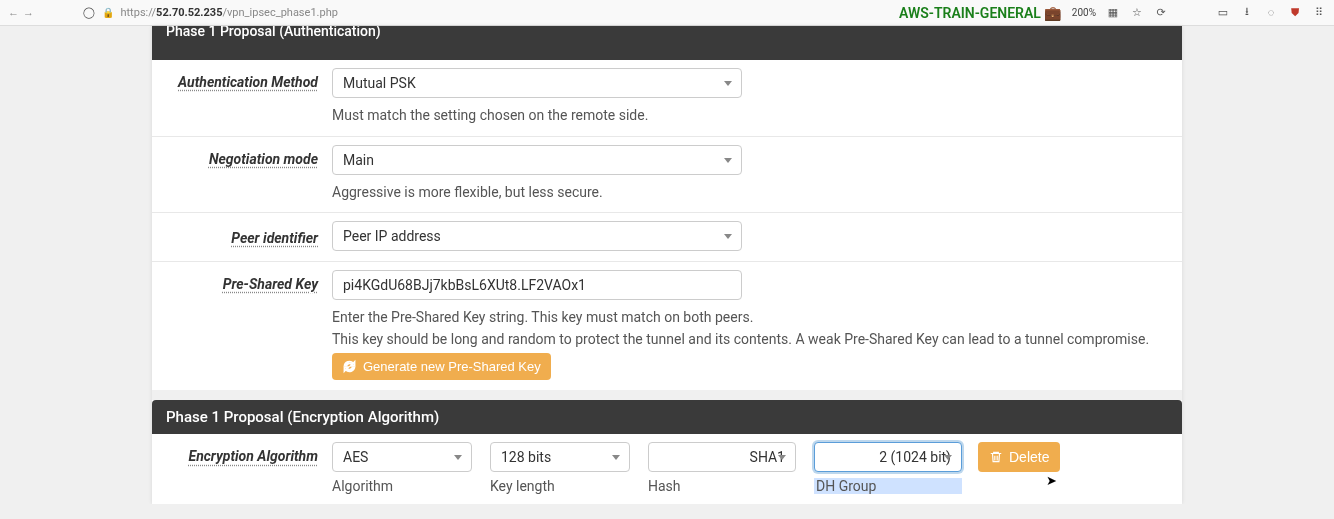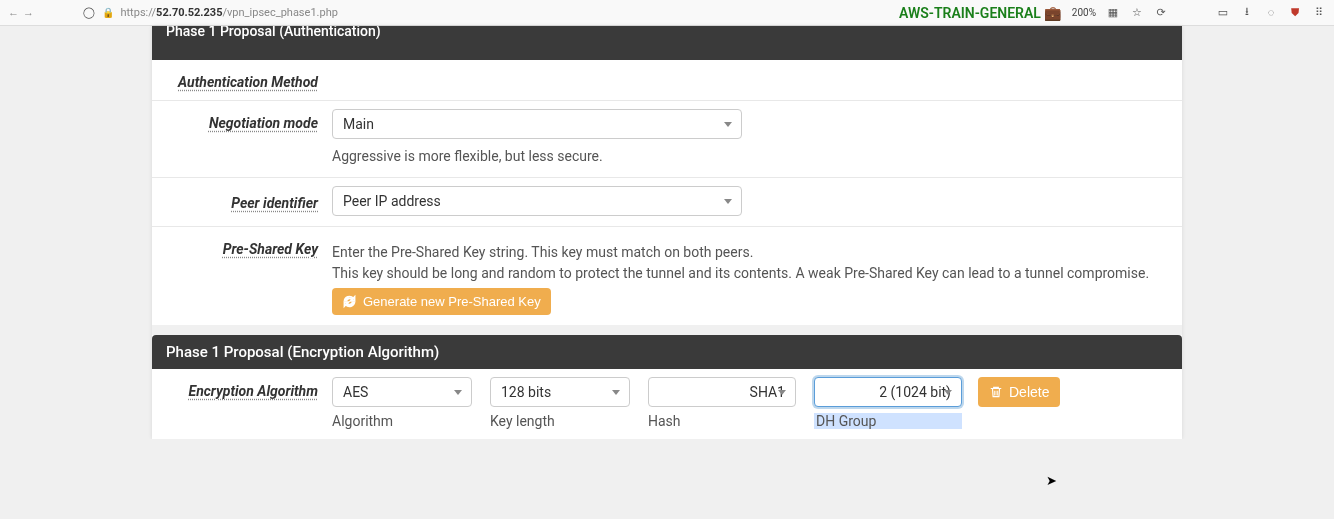--- a/index.html
+++ b/index.html
@@ -200,20 +200,26 @@
 <div class="page">
 
   <div class="section-header truncated">
     <span>Phase 1 Proposal (Authentication)</span>
   </div>
 
   <div class="form-row">
     <div class="label-col">
       <label>Authentication Method</label>
     </div>
+    <div class="field-col">
+      <div class="select-field">
+        <span>Mutual PSK</span>
+      </div>
+      <div class="help">Must match the setting chosen on the remote side.</div>
+    </div>
   </div>
 
   <div class="form-row">
     <div class="label-col">
       <label>Negotiation mode</label>
     </div>
     <div class="field-col">
       <div class="select-field">
         <span>Main</span>
       </div>
@@ -231,20 +237,23 @@
         <span>Peer IP address</span>
       </div>
     </div>
   </div>
 
   <div class="form-row no-border">
     <div class="label-col">
       <label>Pre-Shared Key</label>
     </div>
     <div class="field-col">
+      <div class="text-field">
+        <span>pi4KGdU68BJj7kbBsL6XUt8.LF2VAOx1</span>
+      </div>
       <div class="help">Enter the Pre-Shared Key string. This key must match on both peers.</div>
       <div class="help" style="margin-top:2px">This key should be long and random to protect the tunnel and its contents. A weak Pre-Shared Key can lead to a tunnel compromise.</div>
       <button class="btn btn-orange" style="margin-top:4px">
         <span class="icn">
           <svg width="15" height="15" viewBox="0 0 24 24" fill="none" stroke="#fff" stroke-width="3">
               <path d="M4 12a8 8 0 0 1 14-5l2-2v6h-6l2-2a5 5 0 0 0-9 3"></path>
               <path d="M20 12a8 8 0 0 1-14 5l-2 2v-6h6l-2 2a5 5 0 0 0 9-3"></path>
             </svg>
         </span>
         <span>Generate new Pre-Shared Key</span>

